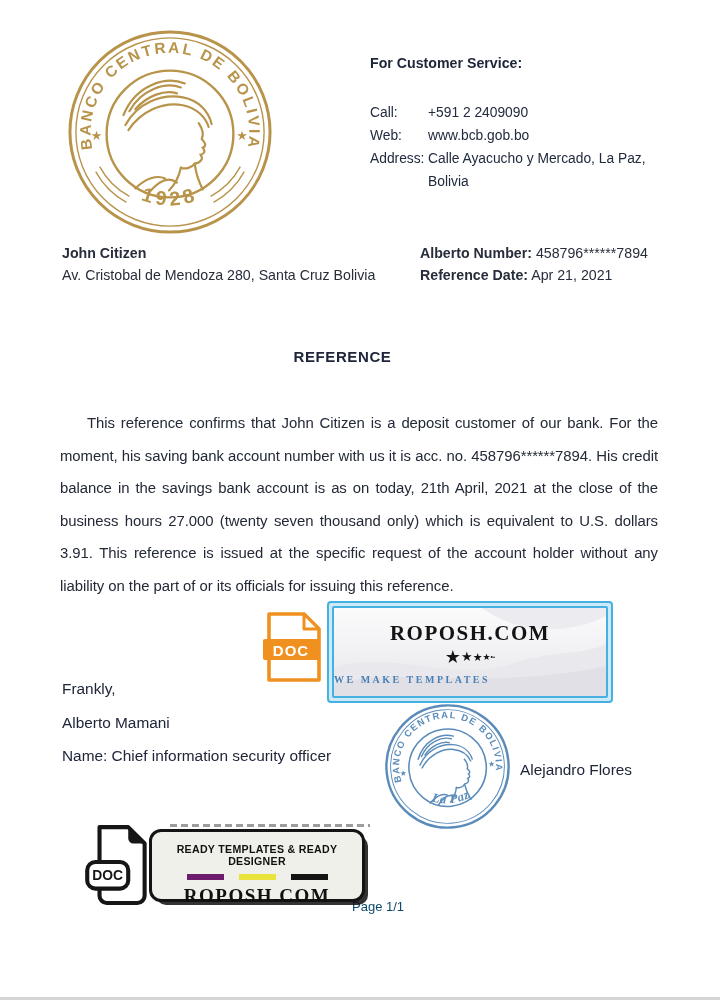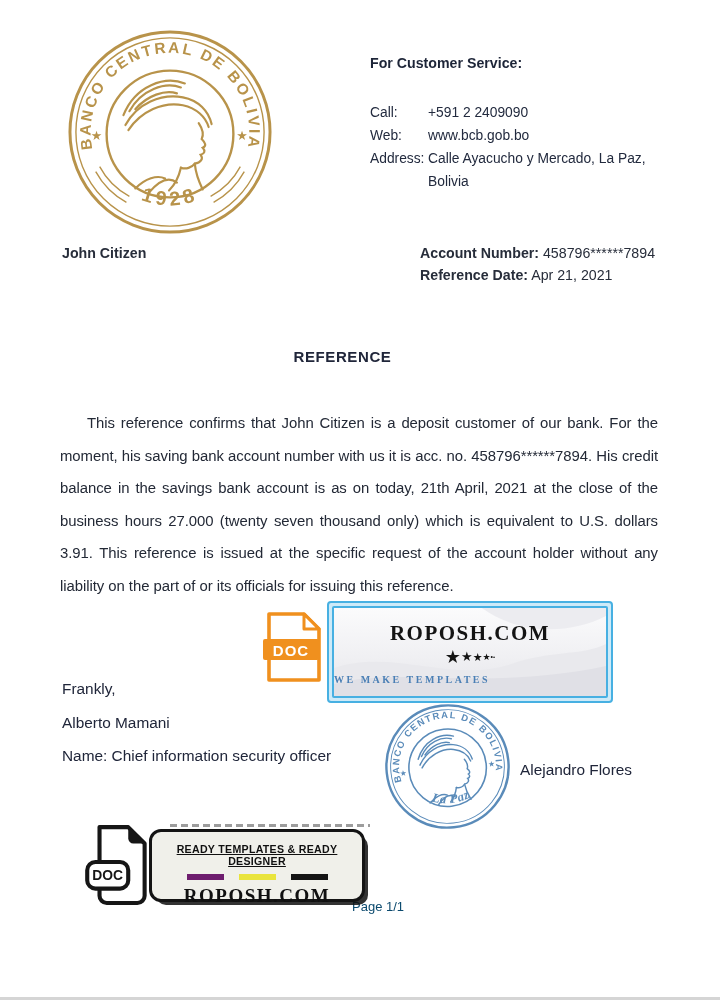--- a/index.html
+++ b/index.html
@@ -48,21 +48,21 @@
   .blue-stamp{position:absolute;left:384px;top:703px;width:127px;height:127px;
     transform:rotate(-6deg);opacity:.92;z-index:2;}
   
   .doc-black{position:absolute;left:85px;top:824px;width:68px;height:82px;z-index:3;}
   .occluded-marks{position:absolute;left:170px;top:824px;width:200px;height:3px;opacity:.5;z-index:2;
     background:repeating-linear-gradient(90deg,#3a3a3a 0 7px,transparent 7px 11px);}
   .bottom-badge{position:absolute;left:149px;top:829px;width:210px;height:67px;z-index:3;
     border:3px solid #141414;border-radius:12px;background:#f0f0ea;
     box-shadow:5px 5px 0 -2px rgba(15,15,15,.85);}
   .btb-line1{margin-top:11px;text-align:center;font-size:10.6px;font-weight:bold;
-    letter-spacing:.3px;color:#101010;text-decoration:underline;}
+    letter-spacing:.3px;color:#101010;}
   .btb-bars{display:flex;justify-content:center;gap:15px;margin-top:7px;}
   .btb-bars span{width:37px;height:6px;display:block;}
   .bar-purple{background:#6e1d6e;} .bar-yellow{background:#e9e43c;} .bar-black{background:#141414;}
   .btb-brand{margin-top:5px;text-align:center;font-family:"Liberation Serif", serif;
     font-weight:bold;font-size:19px;letter-spacing:1.5px;color:#101010;}
   
   .page-num{position:absolute;left:352px;top:899px;font-size:13px;color:#0c4a6e;z-index:1;}
   .bottom-strip{position:absolute;left:0;bottom:0;width:100%;height:3px;background:#d5d5d5;}
   
   svg text{font-family:"Liberation Sans", sans-serif;}
@@ -120,25 +120,26 @@
       <span class="cs-value">www.bcb.gob.bo</span>
     </div>
     <div class="cs-row">
       <span class="cs-label">Address:</span>
       <span class="cs-value">Calle Ayacucho y Mercado, La Paz, Bolivia</span>
     </div>
   </div>
 
   <div class="recipient">
     <div class="recipient-name">John Citizen</div>
+    <div class="recipient-address">Av. Cristobal de Mendoza  280, Santa Cruz Bolivia</div>
   </div>
 
   <div class="account-block">
     <div>
-      <span class="acc-label">Account  Number:</span>
+      <span class="acc-label">Alberto  Number:</span>
       <span>458796******7894</span>
     </div>
     <div>
       <span class="acc-label">Reference  Date:</span>
       <span>Apr 21, 2021</span>
     </div>
   </div>
 
   <div class="doc-title">REFERENCE</div>
   <p class="body-text">This reference confirms that John Citizen is a deposit customer of our bank. For the moment, his saving bank account number with us it is acc. no. 458796******7894. His credit balance in the savings bank account is as on today, 21th April, 2021 at the close of the business hours 27.000 (twenty seven thousand only) which is equivalent to U.S. dollars 3.91. This reference is issued at the specific request of the account holder without any liability on the part of or its officials for issuing this reference.</p>

